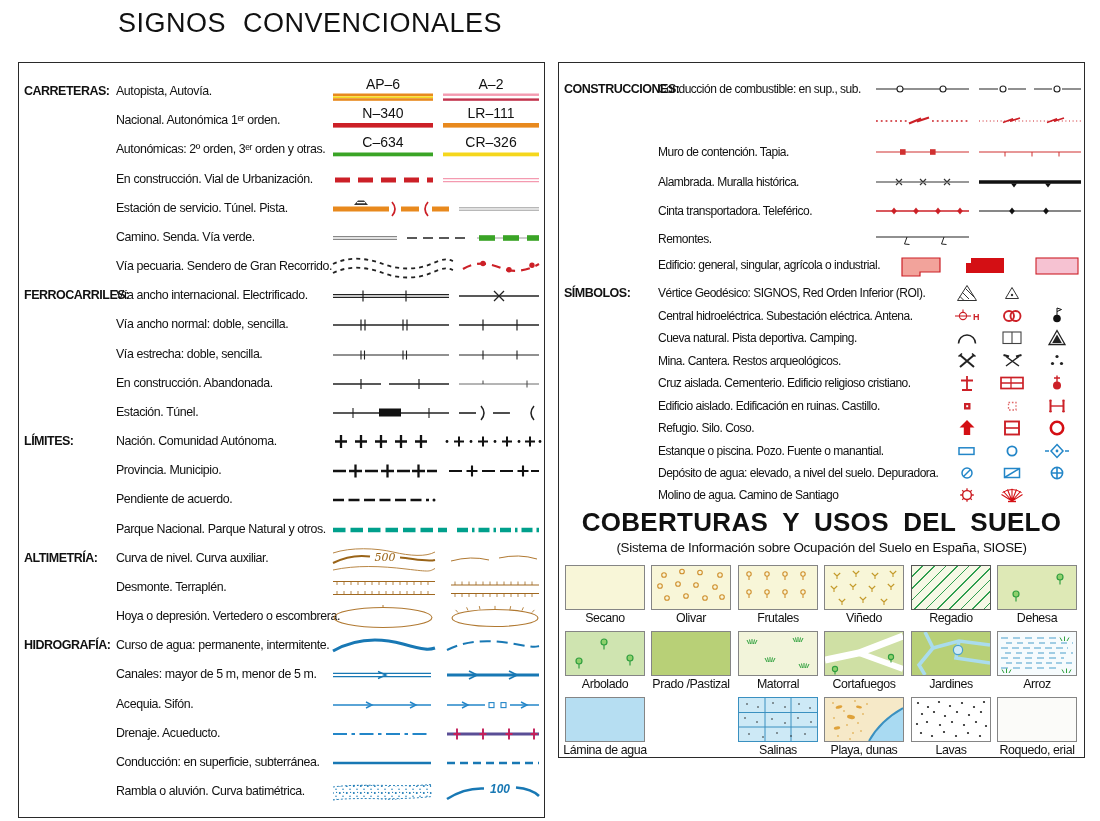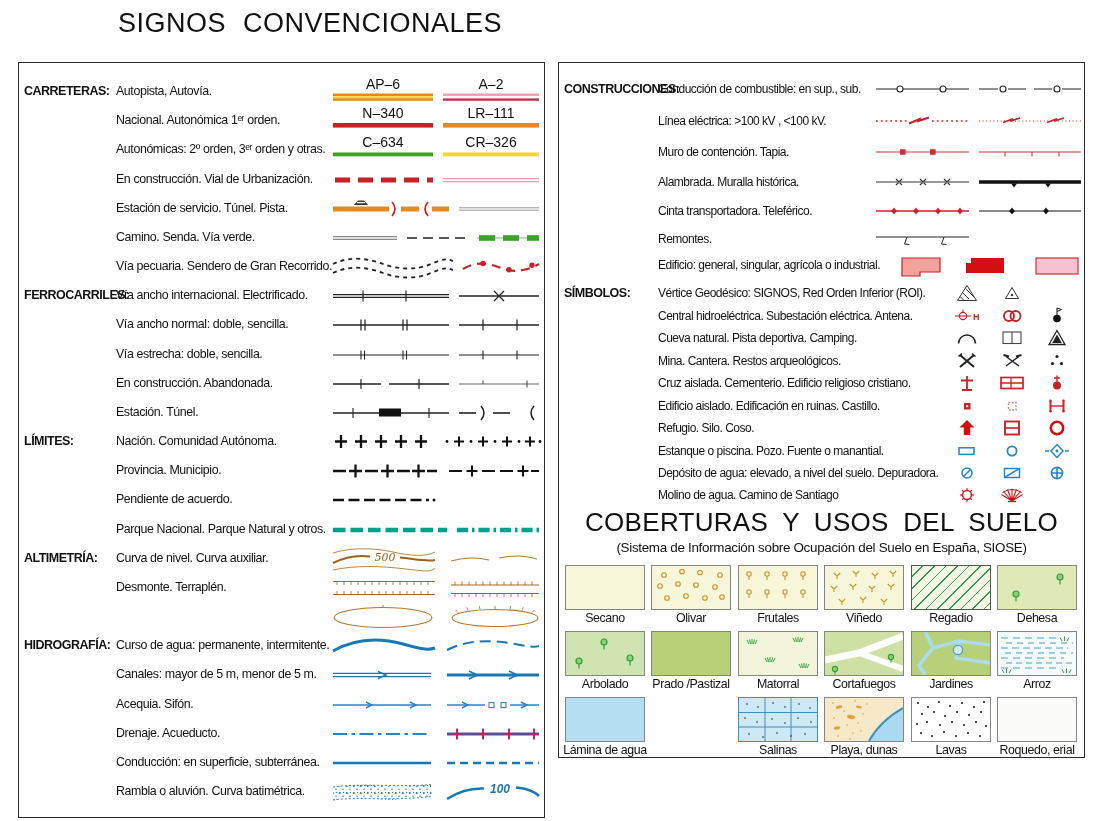--- a/index.html
+++ b/index.html
@@ -14,21 +14,21 @@
   .rows{position:absolute;left:0;width:100%;height:22px}
   .desc{position:absolute;left:97px;top:0;font-size:12.4px;letter-spacing:-.4px;white-space:nowrap;line-height:29px}
   .descr{position:absolute;left:99px;top:0;font-size:12px;letter-spacing:-.5px;white-space:nowrap;line-height:24px}
   .descs{position:absolute;left:99px;top:0;font-size:12px;letter-spacing:-.5px;white-space:nowrap;line-height:22px}
   svg.sym{position:absolute;left:312px;top:0;overflow:visible}
   svg.symr{position:absolute;left:315px;top:0;overflow:visible}
   .rt{font:14px "Liberation Sans",sans-serif;text-anchor:middle;fill:#111}
   .ct{font:italic 11px "DejaVu Serif",serif;text-anchor:middle;fill:#9a6418}
   .bt{font:italic bold 12px "Liberation Sans",sans-serif;text-anchor:middle;fill:#1878b4}
   .sh{font:bold 9px "Liberation Sans",sans-serif;fill:#cc2027}
-  .cob-title{position:absolute;top:444px;left:0;width:100%;text-align:center;font-size:26px;font-weight:normal;letter-spacing:.3px;word-spacing:7px;white-space:nowrap}
+  .cob-title{position:absolute;top:444px;left:0;width:100%;text-align:center;font-size:26px;font-weight:bold;letter-spacing:.3px;word-spacing:7px;white-space:nowrap}
   .cob-sub{position:absolute;top:477px;left:0;width:100%;text-align:center;font-size:13.4px;letter-spacing:-.3px;white-space:nowrap}
   .cell{position:absolute;width:86px}
   .swatch{width:80px;height:45px;border:1px solid #858585;box-sizing:border-box;position:relative;overflow:hidden}
   .swatch svg{position:absolute;left:0;top:0}
   .clab{width:88px;margin-left:-4px;text-align:center;font-size:12.4px;letter-spacing:-.4px;margin-top:1px;white-space:nowrap}
 </style>
 </head>
 <body>
 
 <svg width="0" height="0" style="position:absolute">
@@ -245,20 +245,21 @@
       <line x1="2" y1="21.5" x2="104" y2="21.5" stroke="#a06820" stroke-width="1"></line>
       <path d="M6,21.5 V18 M13,21.5 V18 M20,21.5 V18 M27,21.5 V18 M34,21.5 V18 M41,21.5 V18 M48,21.5 V18 M55,21.5 V18 M62,21.5 V18 M69,21.5 V18 M76,21.5 V18 M83,21.5 V18 M90,21.5 V18 M97,21.5 V18" stroke="#a06820" stroke-width=".8"></path>
       <line x1="120" y1="12" x2="208" y2="12" stroke="#a06820" stroke-width="1"></line>
       <path d="M124,12 V8.5 M131,12 V8.5 M138,12 V8.5 M145,12 V8.5 M152,12 V8.5 M159,12 V8.5 M166,12 V8.5 M173,12 V8.5 M180,12 V8.5 M187,12 V8.5 M194,12 V8.5 M201,12 V8.5" stroke="#a06820" stroke-width=".8"></path>
       <line x1="120" y1="20.5" x2="208" y2="20.5" stroke="#a06820" stroke-width="1"></line>
       <path d="M124,20.5 V24 M131,20.5 V24 M138,20.5 V24 M145,20.5 V24 M152,20.5 V24 M159,20.5 V24 M166,20.5 V24 M173,20.5 V24 M180,20.5 V24 M187,20.5 V24 M194,20.5 V24 M201,20.5 V24" stroke="#a06820" stroke-width=".8"></path>
     </svg>
   </div>
 
   <div class="row" style="top:539px">
+    <span class="desc">Hoya o depresión. Vertedero o escombrera.</span>
     <svg class="sym" width="212" height="29">
       <ellipse cx="52" cy="15.5" rx="49" ry="10" stroke="#b07830" fill="none" stroke-width="1.1"></ellipse>
       <line x1="52" y1="3" x2="52" y2="5.5" stroke="#b07830" stroke-width="1"></line>
       <ellipse cx="164" cy="16" rx="43" ry="8.5" stroke="#b07830" fill="none" stroke-width="1.1"></ellipse>
       <path d="M127,10.5 l-2.4,-2.6 M137,8.5 l-1.4,-3.2 M149,7.5 l-.7,-3.4 M164,7.3 l0,-3.4 M179,7.5 l.7,-3.4 M191,8.5 l1.4,-3.2 M201,10.5 l2.4,-2.6" stroke="#b07830" stroke-width=".9"></path>
     </svg>
   </div>
 
   <div class="row" style="top:568px">
     <span class="desc">Curso de agua: permanente, intermitente.</span>
@@ -335,21 +336,20 @@
       <line x1="2" y1="12" x2="95" y2="12" stroke="#222" stroke-width="1.1"></line>
       <circle cx="26" cy="12" r="3" fill="#fff" stroke="#222" stroke-width="1.1"></circle>
       <circle cx="69" cy="12" r="3" fill="#fff" stroke="#222" stroke-width="1.1"></circle>
       <path d="M105,12 H124 M134,12 H152 M160,12 H178 M188,12 H207" stroke="#222" stroke-width="1.1"></path>
       <circle cx="129" cy="12" r="3" fill="#fff" stroke="#222" stroke-width="1.1"></circle>
       <circle cx="183" cy="12" r="3" fill="#fff" stroke="#222" stroke-width="1.1"></circle>
     </svg>
   </div>
 
   <div class="rowr" style="top:46px">
-    <span class="descr">Línea eléctrica: &gt;100 kV , &lt;100 kV.</span>
     <svg class="symr" width="210" height="24">
       <line x1="2" y1="12" x2="33" y2="12" stroke="#cc2027" stroke-width="1.6" stroke-dasharray="1.8 3"></line>
       <path d="M35,14.5 L47,9.5 L43,12.5 L55,8.5" stroke="#cc2027" stroke-width="2.2" fill="none"></path>
       <line x1="58" y1="12" x2="95" y2="12" stroke="#cc2027" stroke-width="1.6" stroke-dasharray="1.8 3"></line>
       <line x1="105" y1="12" x2="207" y2="12" stroke="#cc2027" stroke-width="1" stroke-dasharray="1 2.6"></line>
       <path d="M129,13.5 L139,9.8 L136,12.3 L146,9" stroke="#cc2027" stroke-width="1.6" fill="none"></path>
       <path d="M173,13.5 L183,9.8 L180,12.3 L190,9" stroke="#cc2027" stroke-width="1.6" fill="none"></path>
     </svg>
   </div>
 

